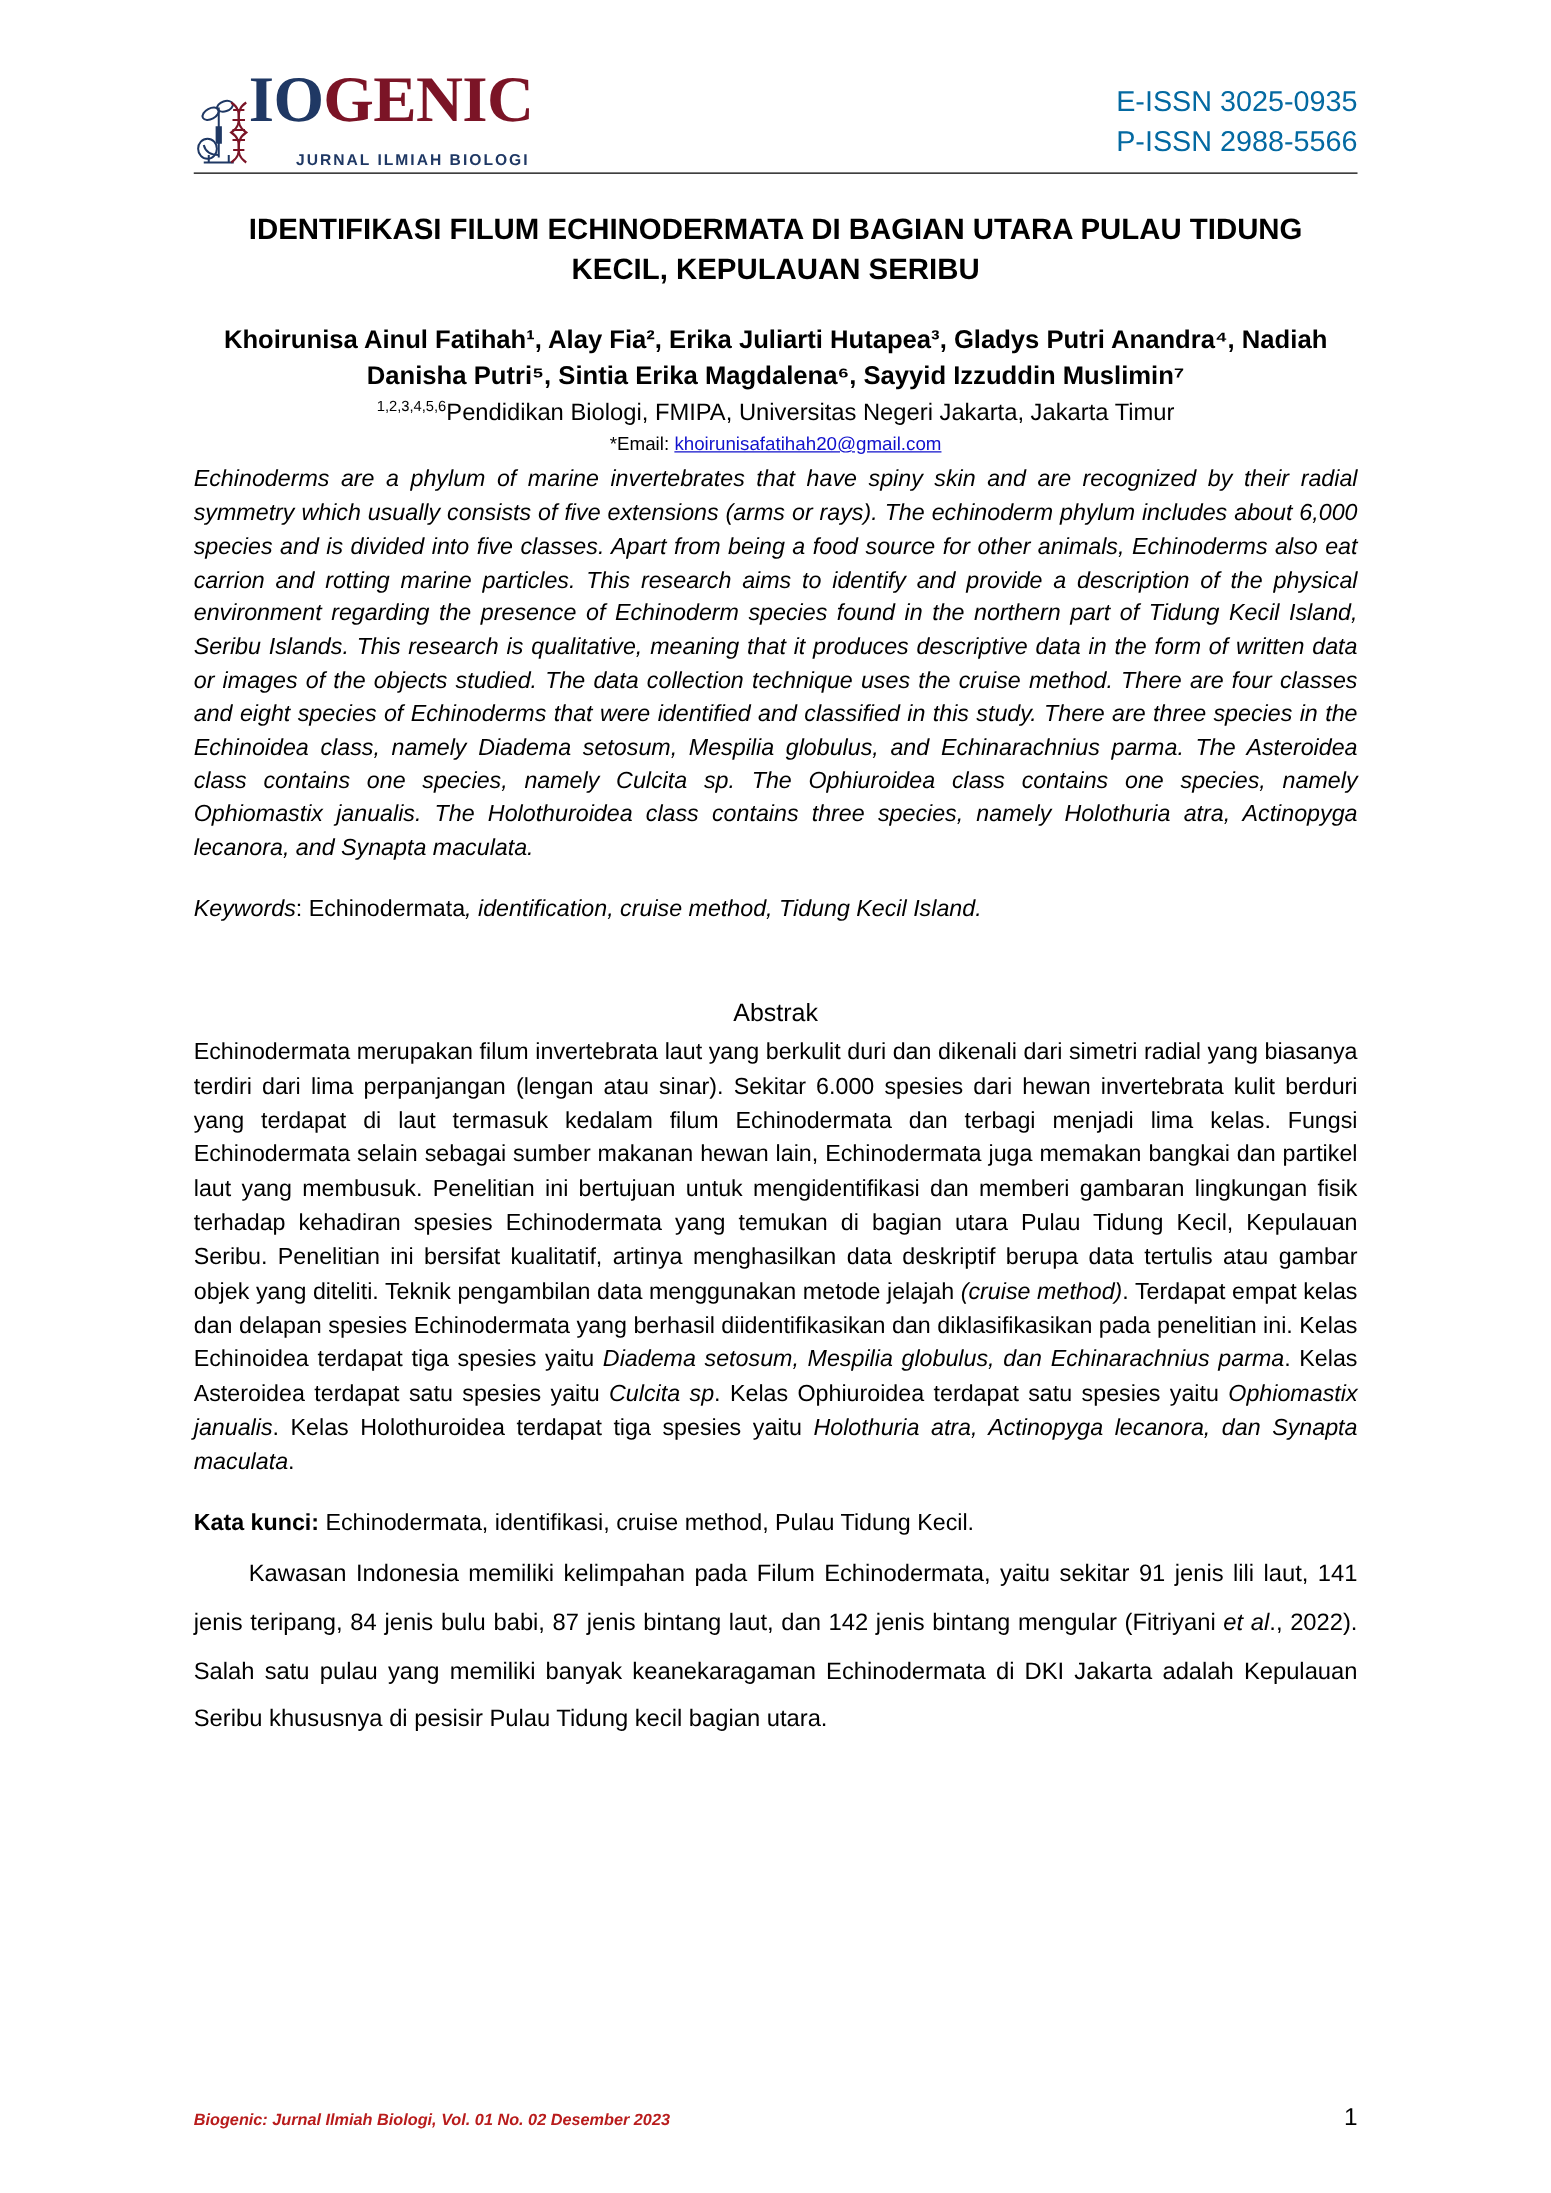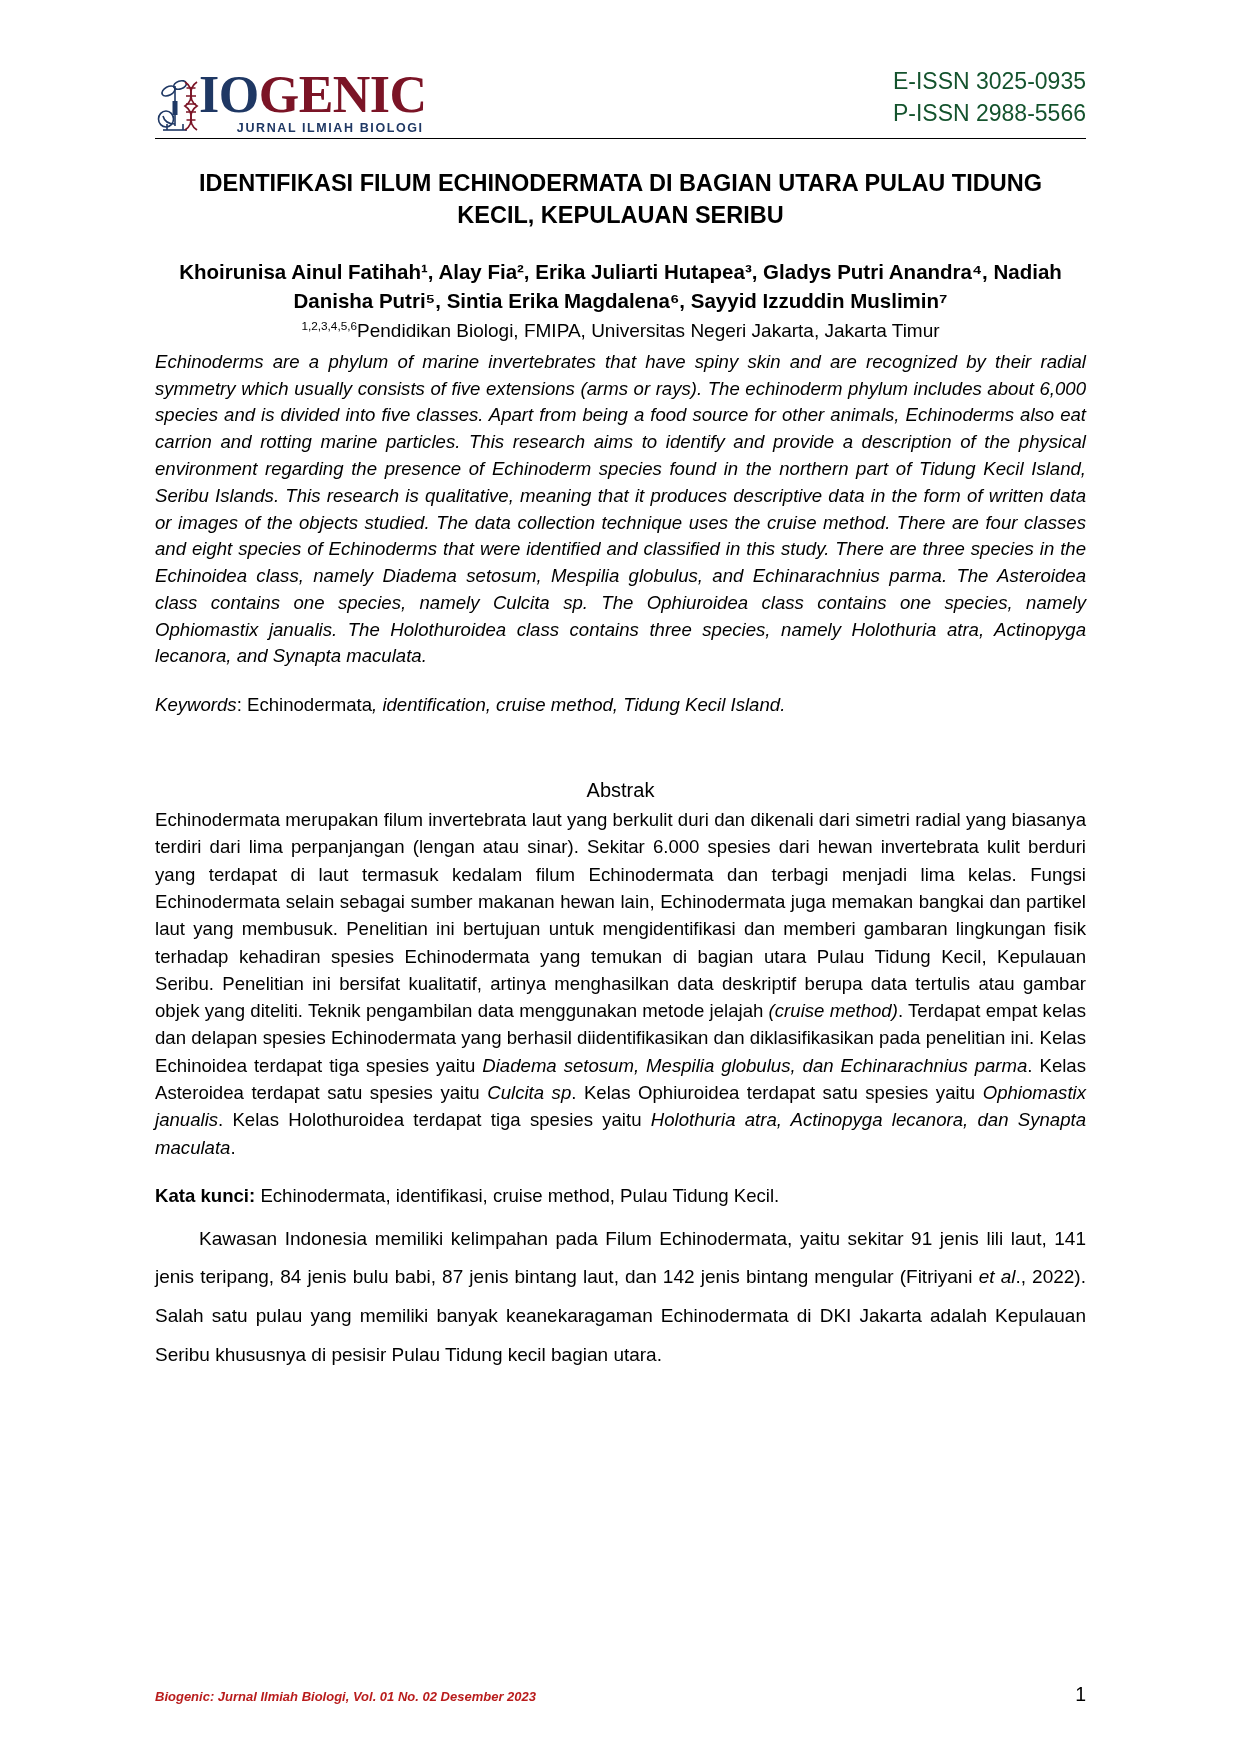--- a/index.html
+++ b/index.html
@@ -57,30 +57,30 @@
     white-space: nowrap;
   }
   .logo-bio { color: #1f3864; }
   .logo-genic { color: #7b1426; }
   .logo-tagline {
     font-family: "Liberation Sans", sans-serif;
     font-size: 12.5px;
     font-weight: 700;
     letter-spacing: 1.6px;
     color: #1f3864;
-    margin-top: 2px;
+    margin-top: 16px;
     margin-right: 3px;
     white-space: nowrap;
   }
   .issn-block {
     text-align: left;
     font-family: "Liberation Sans", sans-serif;
     font-size: 23px;
     line-height: 1.42;
-    color: #14532d;
+    color: #0369a1;
     padding-bottom: 4px;
     white-space: nowrap;
   }
   .masthead-rule {
     border-top: 1.6px solid #000;
     margin-top: 4px;
     margin-bottom: 0;
   }
 
   
@@ -235,20 +235,21 @@
     </div>
   </div>
   <div class="masthead-rule"></div>
 
   <div class="article-title">IDENTIFIKASI FILUM ECHINODERMATA DI BAGIAN UTARA PULAU TIDUNG KECIL, KEPULAUAN SERIBU</div>
 
   <div class="authors">Khoirunisa Ainul Fatihah¹, Alay Fia², Erika Juliarti Hutapea³, Gladys Putri Anandra⁴, Nadiah Danisha Putri⁵, Sintia Erika Magdalena⁶, Sayyid Izzuddin Muslimin⁷</div>
 
   <div class="affiliation"><sup>1,2,3,4,5,6</sup><span>Pendidikan Biologi, FMIPA, Universitas Negeri Jakarta, Jakarta Timur</span></div>
 
+  <div class="email-line"><span>*Email: </span><a class="email-link" href="#">khoirunisafatihah20@gmail.com</a></div>
 
   <div class="abstract-body">Echinoderms are a phylum of marine invertebrates that have spiny skin and are recognized by their radial symmetry which usually consists of five extensions (arms or rays). The echinoderm phylum includes about 6,000 species and is divided into five classes. Apart from being a food source for other animals, Echinoderms also eat carrion and rotting marine particles. This research aims to identify and provide a description of the physical environment regarding the presence of Echinoderm species found in the northern part of Tidung Kecil Island, Seribu Islands. This research is qualitative, meaning that it produces descriptive data in the form of written data or images of the objects studied. The data collection technique uses the cruise method. There are four classes and eight species of Echinoderms that were identified and classified in this study. There are three species in the Echinoidea class, namely Diadema setosum, Mespilia globulus, and Echinarachnius parma. The Asteroidea class contains one species, namely Culcita sp. The Ophiuroidea class contains one species, namely Ophiomastix janualis. The Holothuroidea class contains three species, namely Holothuria atra, Actinopyga lecanora, and Synapta maculata.</div>
 
   <div class="keywords-line"><span class="kw-label">Keywords</span><span>: </span><span class="kw-first">Echinodermata</span><span class="kw-vals">, identification, cruise method, Tidung Kecil Island.</span></div>
 
   <div class="abstrak-heading">Abstrak</div>
   <div class="abstrak-body"><span>Echinodermata merupakan filum invertebrata laut yang berkulit duri dan dikenali dari simetri radial yang biasanya terdiri dari lima perpanjangan (lengan atau sinar). Sekitar 6.000 spesies dari hewan invertebrata kulit berduri yang terdapat di laut termasuk kedalam  filum Echinodermata dan terbagi menjadi lima kelas. Fungsi Echinodermata selain sebagai sumber makanan hewan lain, Echinodermata juga memakan bangkai dan partikel laut yang membusuk. Penelitian ini bertujuan untuk mengidentifikasi dan memberi gambaran lingkungan fisik terhadap kehadiran spesies Echinodermata yang temukan di bagian utara Pulau Tidung Kecil, Kepulauan Seribu. Penelitian ini bersifat kualitatif, artinya menghasilkan data deskriptif berupa data tertulis atau gambar objek yang diteliti. Teknik pengambilan data menggunakan metode jelajah </span><i class="sci">(cruise method)</i><span>. Terdapat empat kelas dan delapan spesies Echinodermata yang berhasil diidentifikasikan dan diklasifikasikan pada penelitian ini. Kelas Echinoidea terdapat tiga spesies yaitu </span><i class="sci">Diadema setosum, Mespilia globulus, dan Echinarachnius parma</i><span>. Kelas Asteroidea terdapat satu spesies yaitu </span><i class="sci">Culcita sp</i><span>. Kelas Ophiuroidea terdapat satu spesies yaitu </span><i class="sci">Ophiomastix janualis</i><span>. Kelas Holothuroidea terdapat tiga spesies yaitu </span><i class="sci">Holothuria atra, Actinopyga lecanora, dan Synapta maculata</i><span>.</span></div>
 
   <div class="katakunci-line"><span class="kk-label">Kata kunci:</span><span> Echinodermata, identifikasi, cruise method, Pulau Tidung Kecil.</span></div>
 

